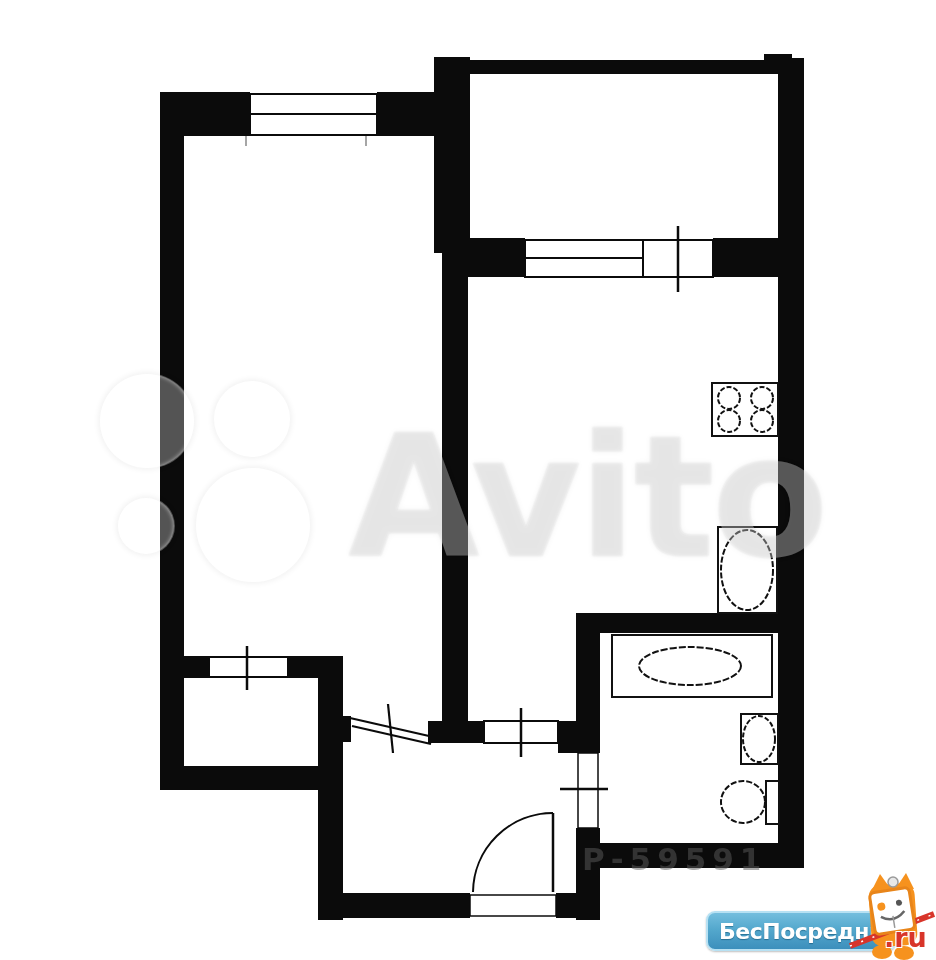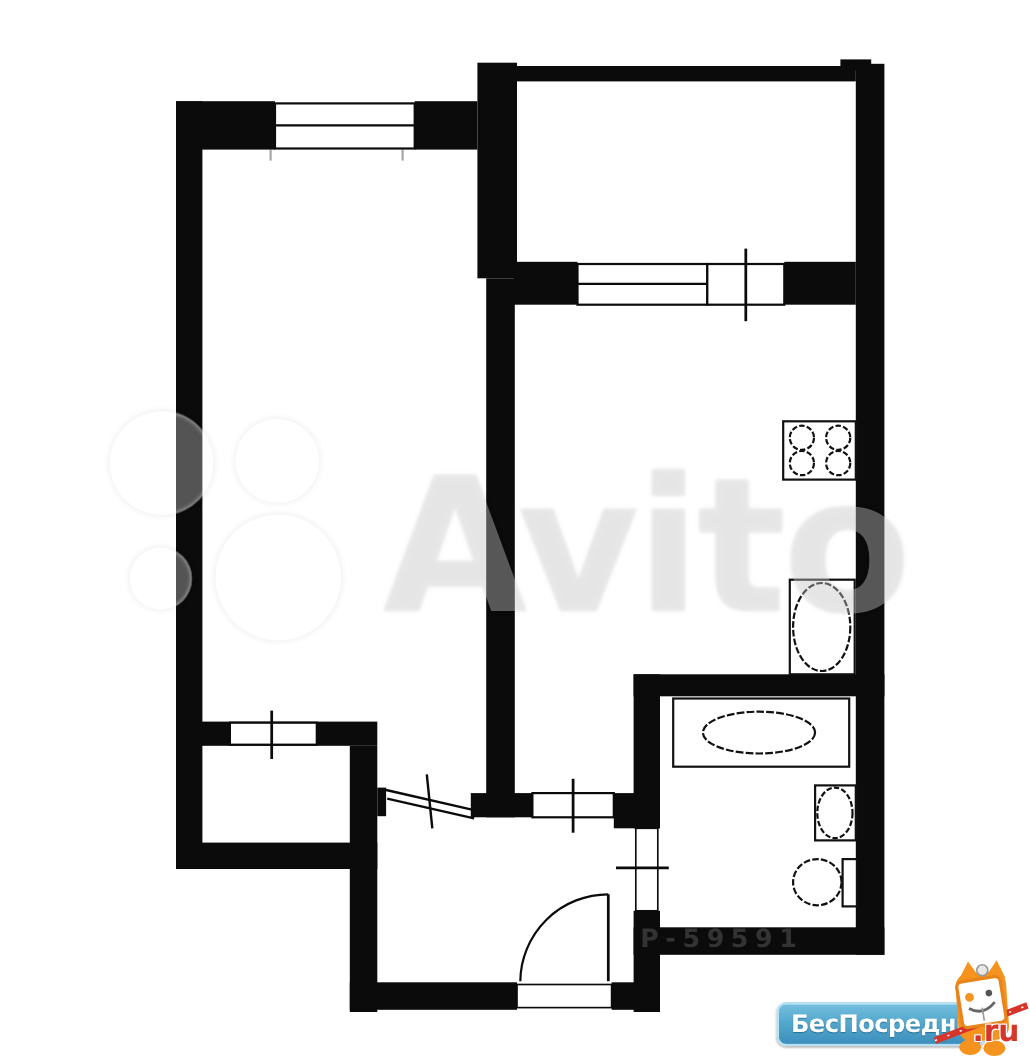--- a/index.html
+++ b/index.html
@@ -21,21 +21,21 @@
     font-size:170px;font-weight:bold;line-height:1;letter-spacing:-3px;
     color:rgba(255,255,255,0.32);
     text-shadow:0 0 2px rgba(0,0,0,0.10),0 0 6px rgba(0,0,0,0.05);
     user-select:none;white-space:nowrap;
   }
 
   
   .cian-row{position:absolute;z-index:2;color:rgba(92,92,92,0.55);
     font-weight:bold;white-space:nowrap;user-select:none;}
   #cian-line1{left:540px;top:760px;font-size:74px;letter-spacing:16px;}
-  #cian-line2{left:582px;top:841px;font-size:23px;letter-spacing:6px;color:rgba(92,92,92,0.50);}
+  #cian-line2{left:582px;top:841px;font-size:31px;letter-spacing:6px;color:rgba(92,92,92,0.50);}
 
   
   #bp-logo{position:absolute;left:698px;top:870px;width:238px;height:90px;z-index:3;}
   #bp-button{
     position:absolute;left:8px;top:41px;width:186px;height:36px;border-radius:9px;
     background:linear-gradient(#74bede 0%, #54a8cd 45%, #3c8fbc 100%);
     border:2px solid #b7e1f3;
     box-shadow:0 1px 2px rgba(0,0,0,0.25);
   }
   #bp-brand{

